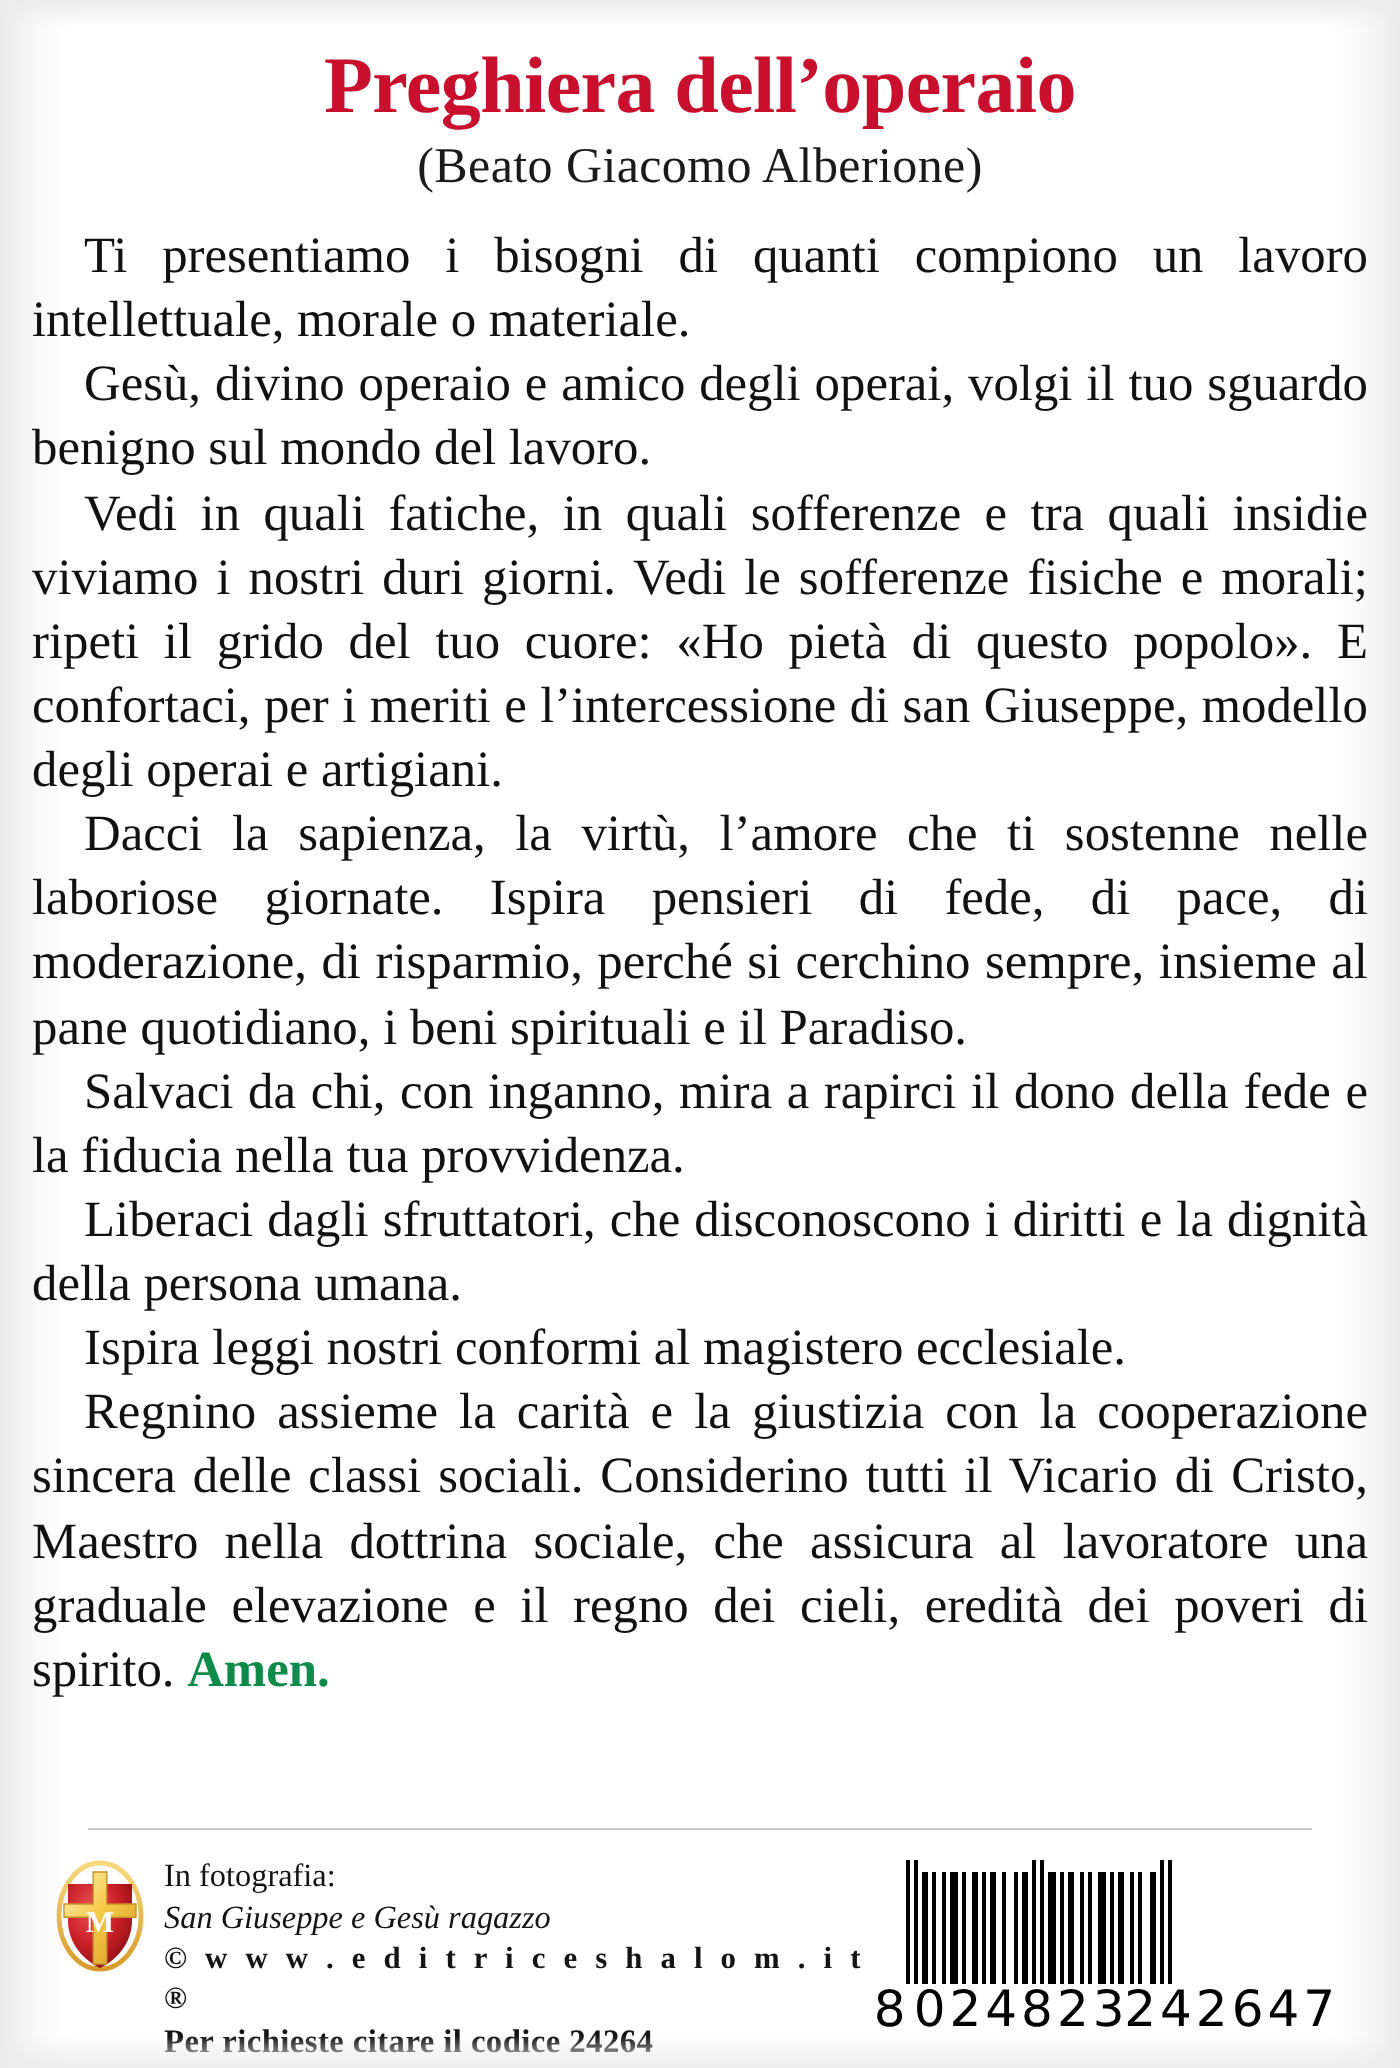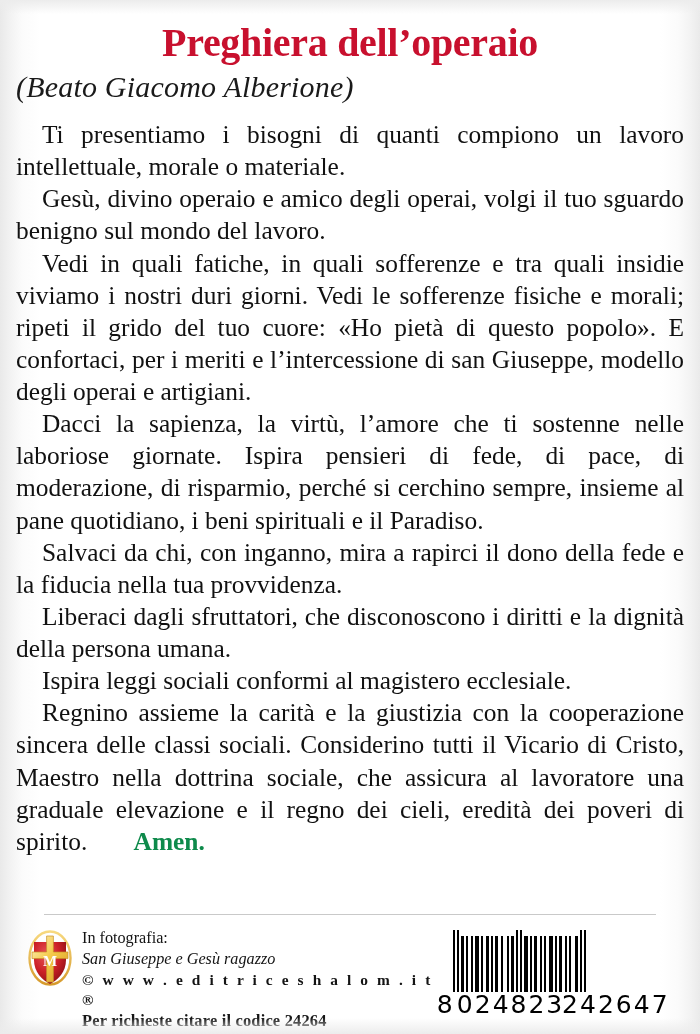--- a/index.html
+++ b/index.html
@@ -49,23 +49,22 @@
   .title {
     text-align: center;
     color: #c8102e;
     font-weight: bold;
     font-size: 40px;
     line-height: 1.05;
     letter-spacing: -0.3px;
     padding-top: 22px;
   }
   .subtitle {
-    text-align: left;
-    font-style: italic;
-    font-size: 30px;
+    text-align: center;
+    font-size: 25px;
     color: #1a1a1a;
     padding-top: 6px;
     letter-spacing: 0.2px;
   }
 
   
   .prayer {
     padding-top: 14px;
     font-size: 25.4px;
     line-height: 1.265;
@@ -75,21 +74,20 @@
     hyphens: manual;
   }
   .prayer p {
     text-indent: 26px;
     margin: 0;
   }
   .prayer p:last-child { text-align: justify; }
   .amen {
     color: #0e8a4b;
     font-weight: bold;
-    margin-left: 40px;
   }
 
   
   .footer-rule {
     position: absolute;
     left: 44px;
     right: 44px;
     top: 914px;
     height: 1px;
     background: #c9c9c9;
@@ -175,21 +173,21 @@
 
   <div class="subtitle">(Beato Giacomo Alberione)</div>
 
   <div class="prayer">
     <p>Ti presentiamo i bisogni di quanti compiono un lavoro intellettuale, morale o materiale.</p>
     <p>Gesù, divino operaio e amico degli operai, volgi il tuo sguardo benigno sul mondo del lavoro.</p>
     <p>Vedi in quali fatiche, in quali sofferenze e tra quali insidie viviamo i nostri duri giorni. Vedi le sofferenze fisiche e morali; ripeti il grido del tuo cuore: «Ho pietà di questo popolo». E confortaci, per i meriti e l’intercessione di san Giuseppe, modello degli operai e artigiani.</p>
     <p>Dacci la sapienza, la virtù, l’amore che ti sostenne nelle laboriose giornate. Ispira pensieri di fede, di pace, di moderazione, di risparmio, perché si cerchino sempre, insieme al pane quotidiano, i beni spirituali e il Paradiso.</p>
     <p>Salvaci da chi, con inganno, mira a rapirci il dono della fede e la fiducia nella tua provvidenza.</p>
     <p>Liberaci dagli sfruttatori, che disconoscono i diritti e la dignità della persona umana.</p>
-    <p>Ispira leggi sociali conformi al magistero ecclesiale.</p>
+    <p>Ispira leggi nostri conformi al magistero ecclesiale.</p>
     <p><span>Regnino assieme la carità e la giustizia con la cooperazione sincera delle classi sociali. Considerino tutti il Vicario di Cristo, Maestro nella dottrina sociale, che assicura al lavoratore una graduale elevazione e il regno dei cieli, eredità dei poveri di spirito. </span><span class="amen">Amen.</span></p>
   </div>
 
   <div class="footer-rule"></div>
 
   <div class="footer">
 
     <div class="footer-left">
 
       <div class="logo">

